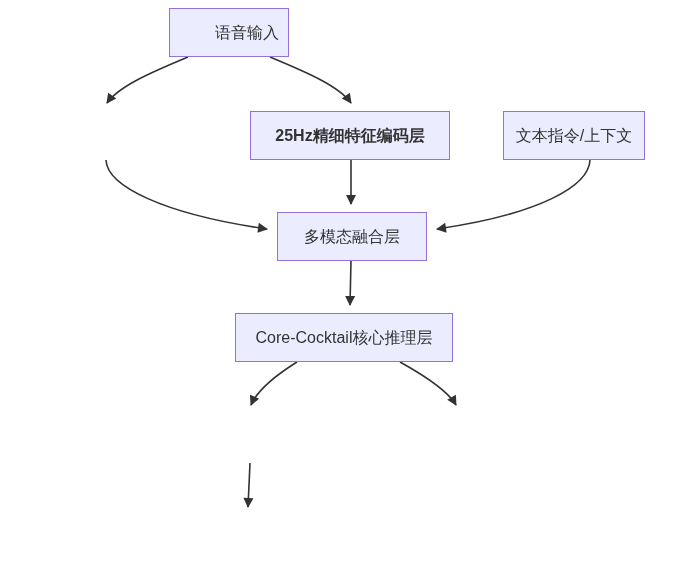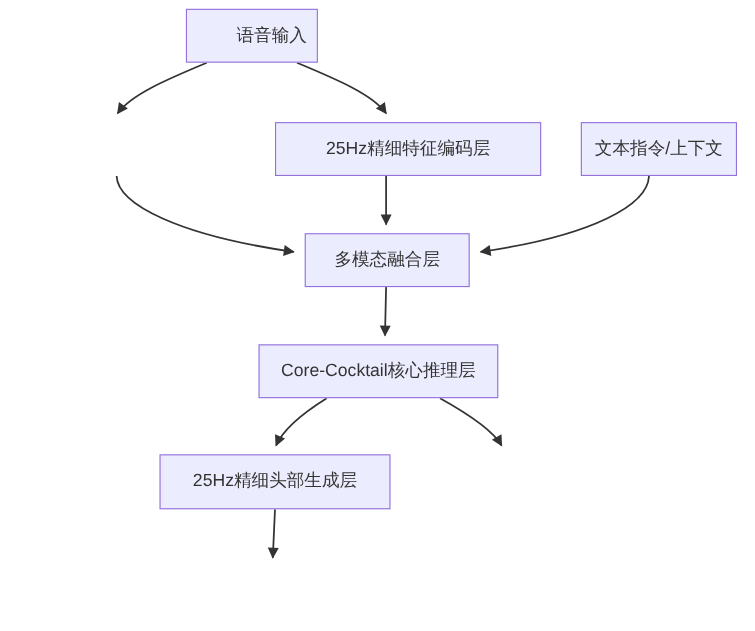--- a/index.html
+++ b/index.html
@@ -42,22 +42,22 @@
     color: var(--text);
     font-size: 16px;
     line-height: 1.2;
     text-align: center;
     padding: 2px 8px;
     white-space: nowrap;
   }
   
   .n-voice-input { left: 169px; top: 8px;   width: 120px; height: 49px; padding-left: 44px; }
   .n-enc-5hz     { left: 10px;  top: 111px; width: 193px; height: 49px; }
-  .n-enc-25hz    { left: 250px; top: 111px; width: 242px; height: 49px; }
-  .n-text-ctx    { left: 528px; top: 111px; width: 142px; height: 49px; }
+  .n-enc-25hz    { left: 250px; top: 111px; width: 200px; height: 49px; font-weight: bold; }
+  .n-text-ctx    { left: 503px; top: 111px; width: 142px; height: 49px; }
   .n-fusion      { left: 277px; top: 212px; width: 150px; height: 49px; }
   .n-core        { left: 235px; top: 313px; width: 218px; height: 49px; }
   .n-gen-25hz    { left: 145px; top: 413px; width: 210px; height: 50px; }
   .n-text-out    { left: 397px; top: 413px; width: 121px; height: 50px; }
   .n-voice-out   { left: 187px; top: 515px; width: 121px; height: 50px; }
 </style>
 </head>
 <body>
 
 <div class="canvas">
@@ -87,17 +87,14 @@
   </div>
   <div class="node n-text-ctx">
     <span>文本指令/上下文</span>
   </div>
   <div class="node n-core">
     <span>Core-Cocktail核心推理层</span>
   </div>
   <div class="node n-fusion">
     <span>多模态融合层</span>
   </div>
-  <div class="node n-gen-25hz">
-    <span>25Hz精细头部生成层</span>
-  </div>
 
 </div>
 
 </body></html>

